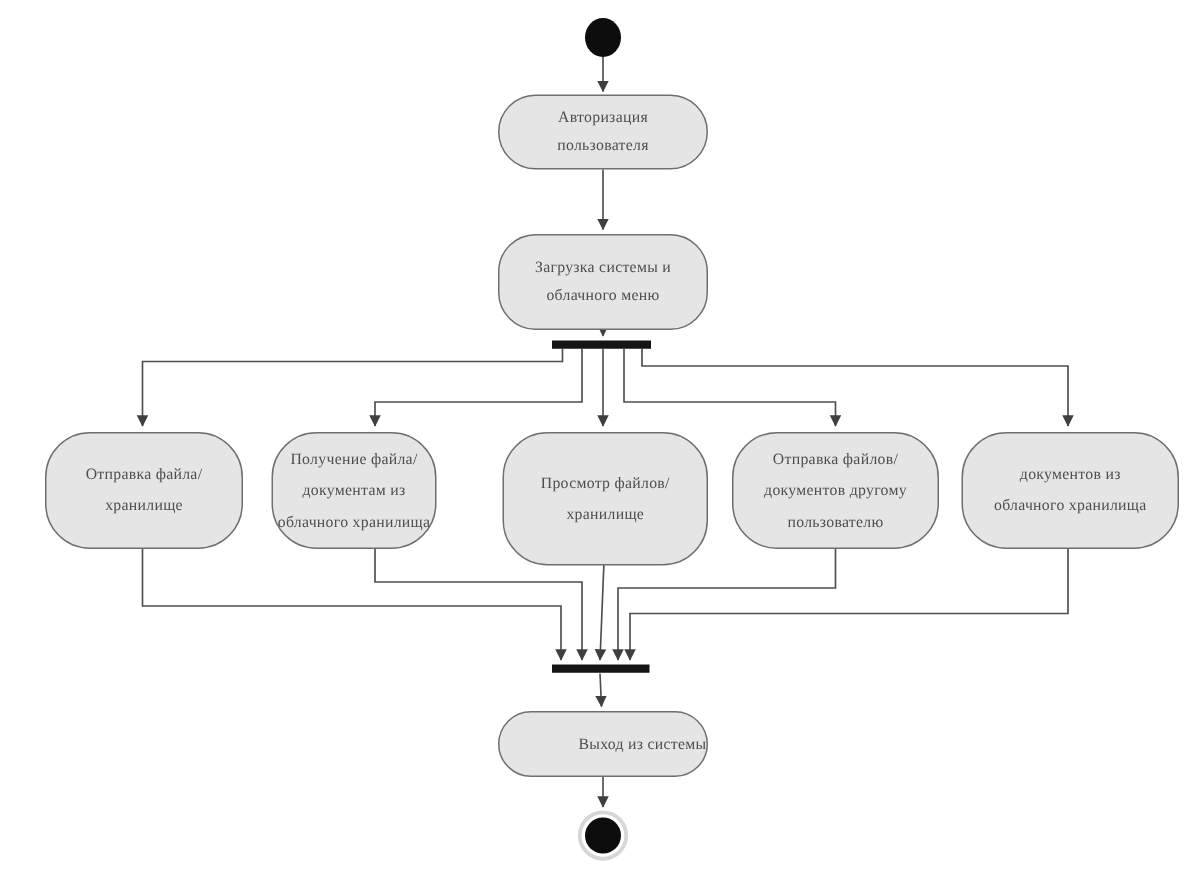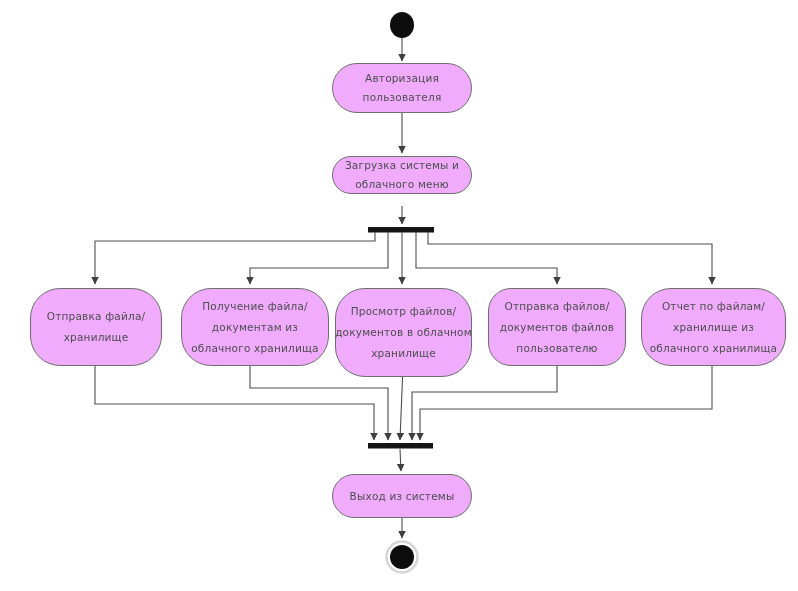--- a/index.html
+++ b/index.html
@@ -7,28 +7,29 @@
     position:relative;
     width:798px;height:591px;
     background:#ffffff;
     font-family:"DejaVu Sans",sans-serif;
     overflow:hidden;
   }
   .connector-layer{position:absolute;left:0;top:0;}
   .node{
     position:absolute;
     box-sizing:border-box;
-    background:#f0abfc;
+    background:#e5e5e5;
     border:1.4px solid #6f6f6f;
     display:flex;flex-direction:column;
     justify-content:center;align-items:center;
     text-align:center;
     color:#4e4e4e;
     font-size:10.5px;
     letter-spacing:0.2px;
+    font-family:Liberation Serif, serif;
   }
   .node div{white-space:nowrap;}
   .node-sm{border-radius:25px;line-height:19px;}
   .node-lg{border-radius:30px;line-height:21px;}
 </style>
 </head>
 <body>
 
 <div class="canvas">
 
@@ -69,51 +70,49 @@
 
     <circle cx="402" cy="557" r="15.5" fill="#ffffff" stroke="#d6d6d6" stroke-width="2.5"></circle>
     <circle cx="402" cy="557" r="12" fill="#0d0d0d"></circle>
   </svg>
 
   <div class="node node-sm" style="left:332px;top:63px;width:140px;height:50px;">
       <div>Авторизация</div>
       <div>пользователя</div>
     </div>
 
-  <div class="node node-sm" style="left:332px;top:156px;width:140px;height:38px;">
+  <div class="node node-sm" style="left:332px;top:156px;width:140px;height:64px;">
       <div>Загрузка системы и</div>
       <div>облачного меню</div>
     </div>
 
   <div class="node node-lg" style="left:30px;top:288px;width:132px;height:78px;">
       <div>Отправка файла/</div>
       <div>хранилище</div>
     </div>
 
-  <div class="node node-lg" style="left:181px;top:288px;width:148px;height:78px;">
+  <div class="node node-lg" style="left:181px;top:288px;width:110px;height:78px;">
       <div>Получение файла/</div>
       <div>документам из</div>
       <div>облачного хранилища</div>
     </div>
 
   <div class="node node-lg" style="left:335px;top:288px;width:137px;height:89px;">
       <div>Просмотр файлов/</div>
-      <div>документов в облачном</div>
       <div>хранилище</div>
     </div>
 
-  <div class="node node-lg" style="left:488px;top:288px;width:138px;height:78px;border-radius:23px;">
+  <div class="node node-lg" style="left:488px;top:288px;width:138px;height:78px;">
       <div>Отправка файлов/</div>
-      <div>документов файлов</div>
+      <div>документов другому</div>
       <div>пользователю</div>
     </div>
 
   <div class="node node-lg" style="left:641px;top:288px;width:145px;height:78px;">
-      <div>Отчет по файлам/</div>
-      <div>хранилище из</div>
+      <div>документов из</div>
       <div>облачного хранилища</div>
     </div>
 
-  <div class="node node-sm" style="left:332px;top:474px;width:140px;height:44px;">
+  <div class="node node-sm" style="left:332px;top:474px;width:140px;height:44px;align-items:flex-end;">
       <div>Выход из системы</div>
     </div>
 
 </div>
 
 </body></html>

